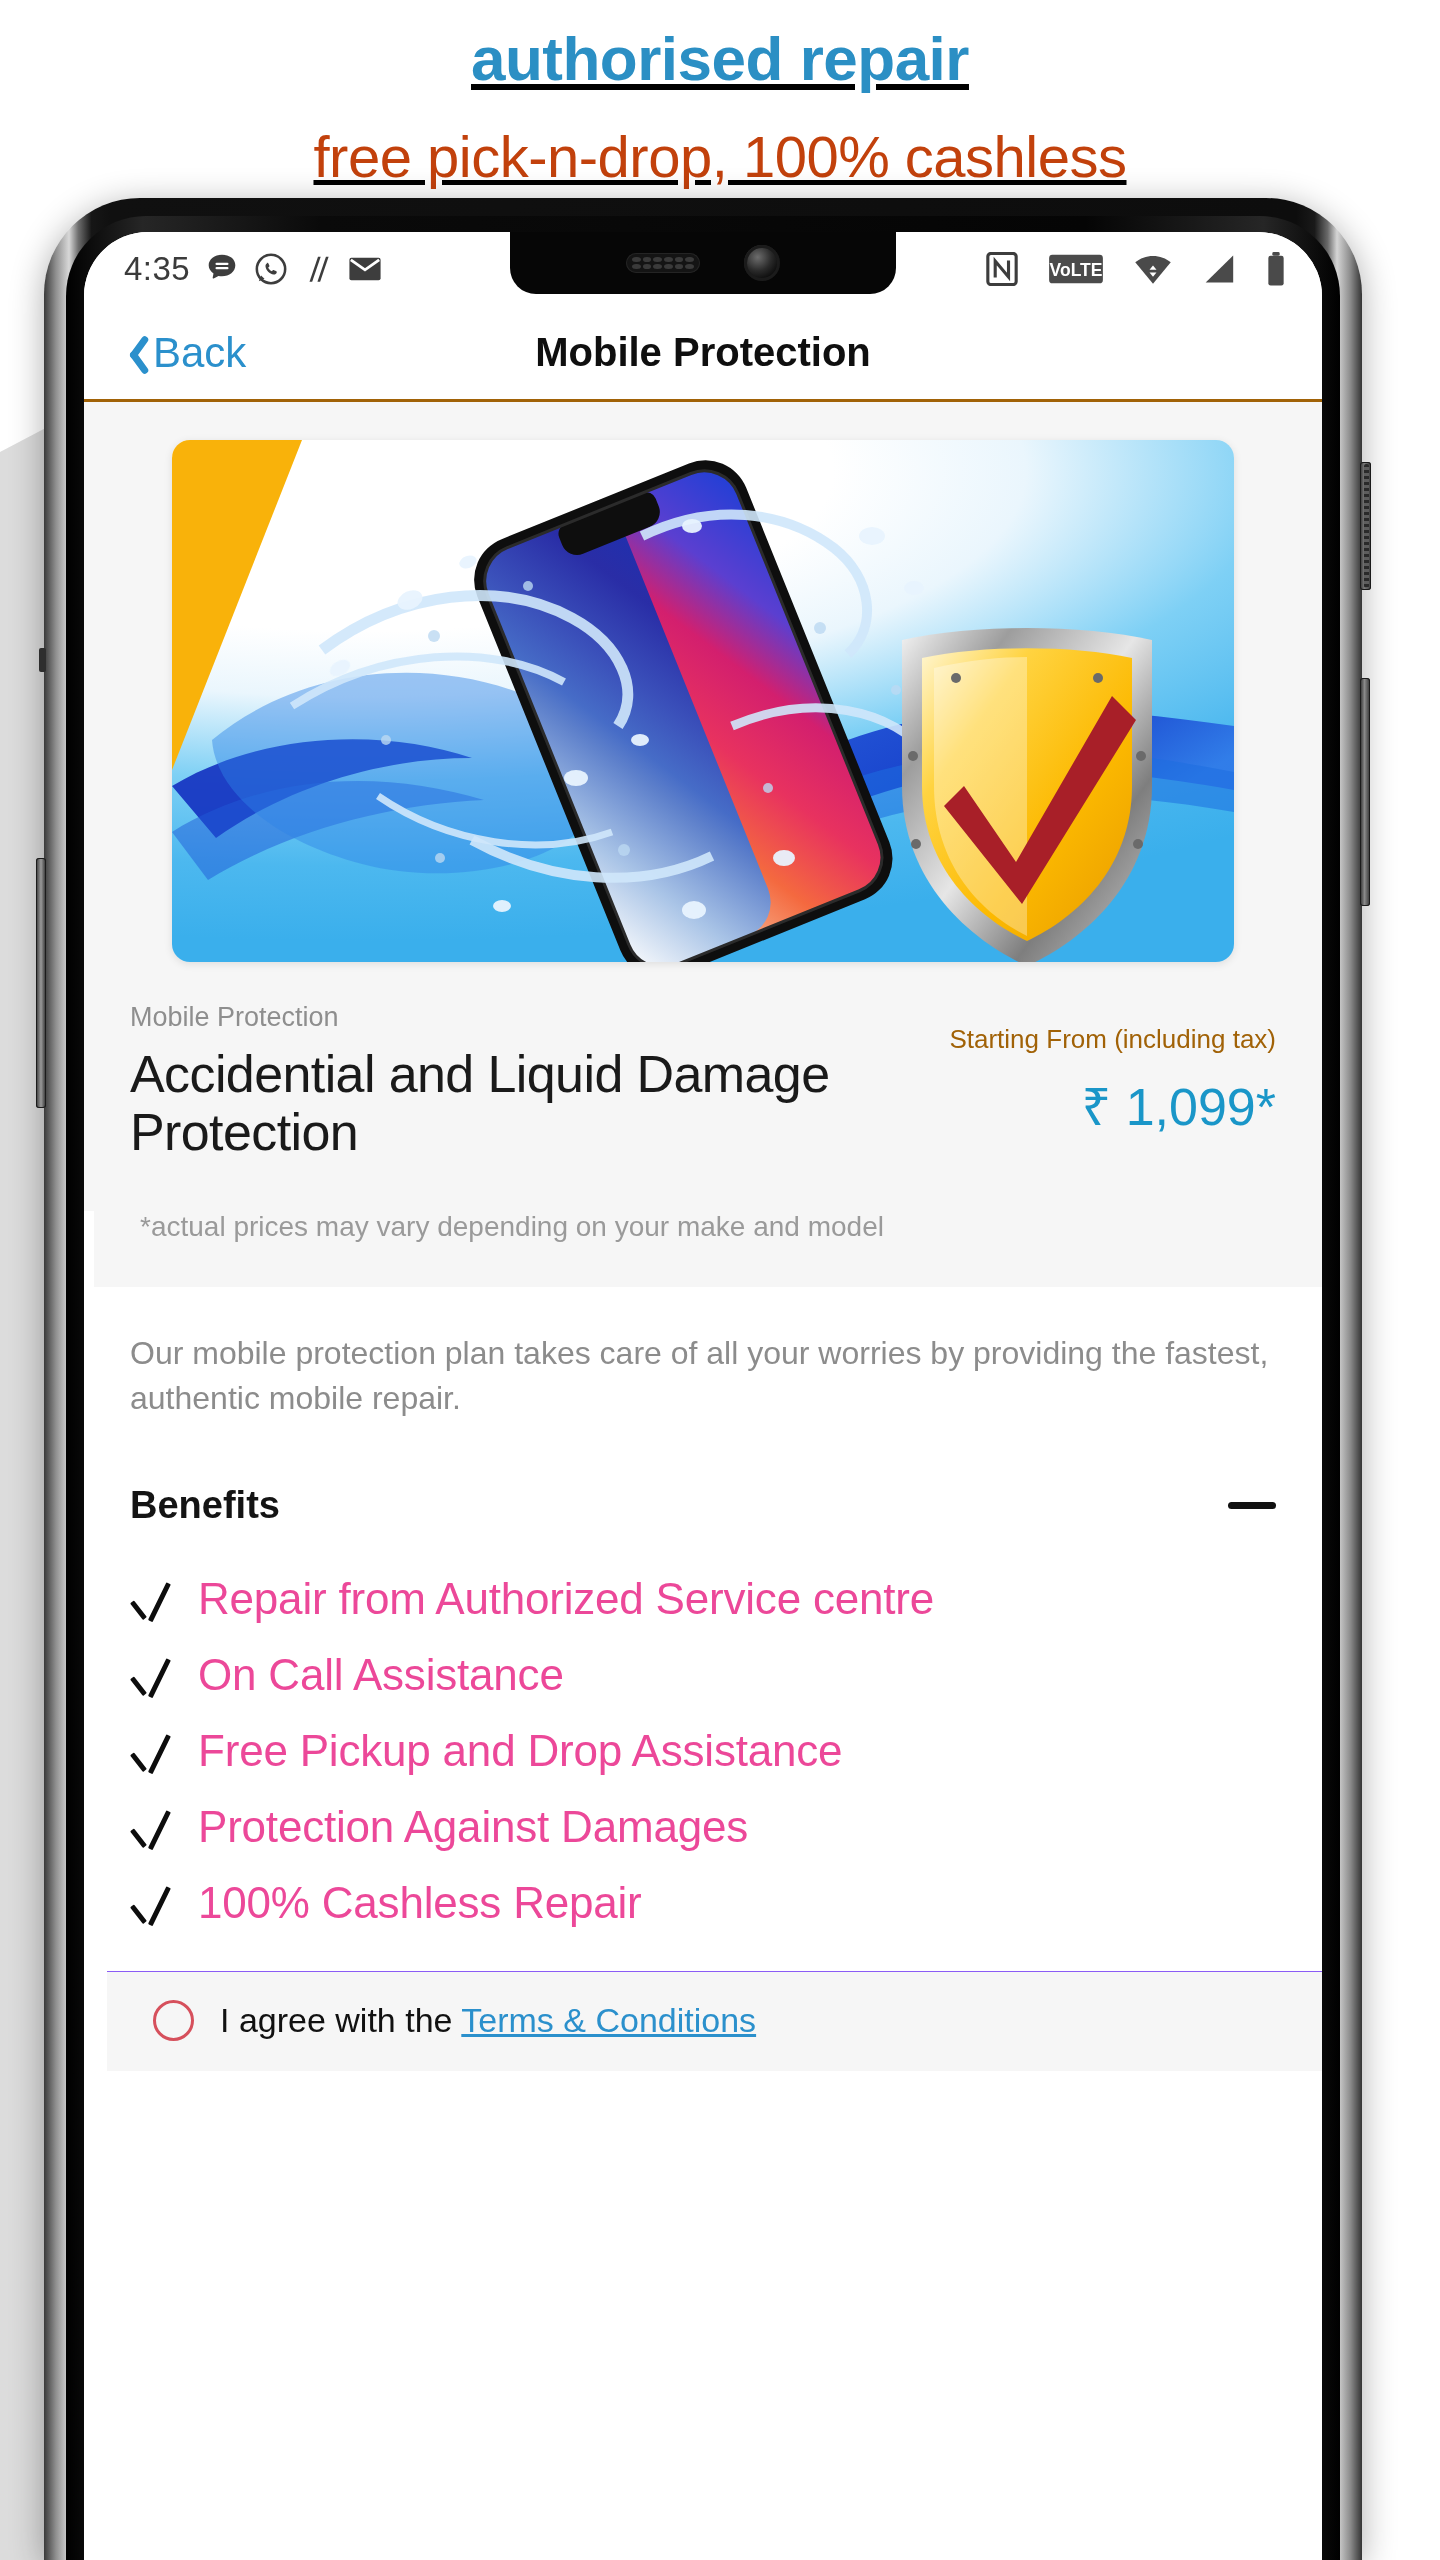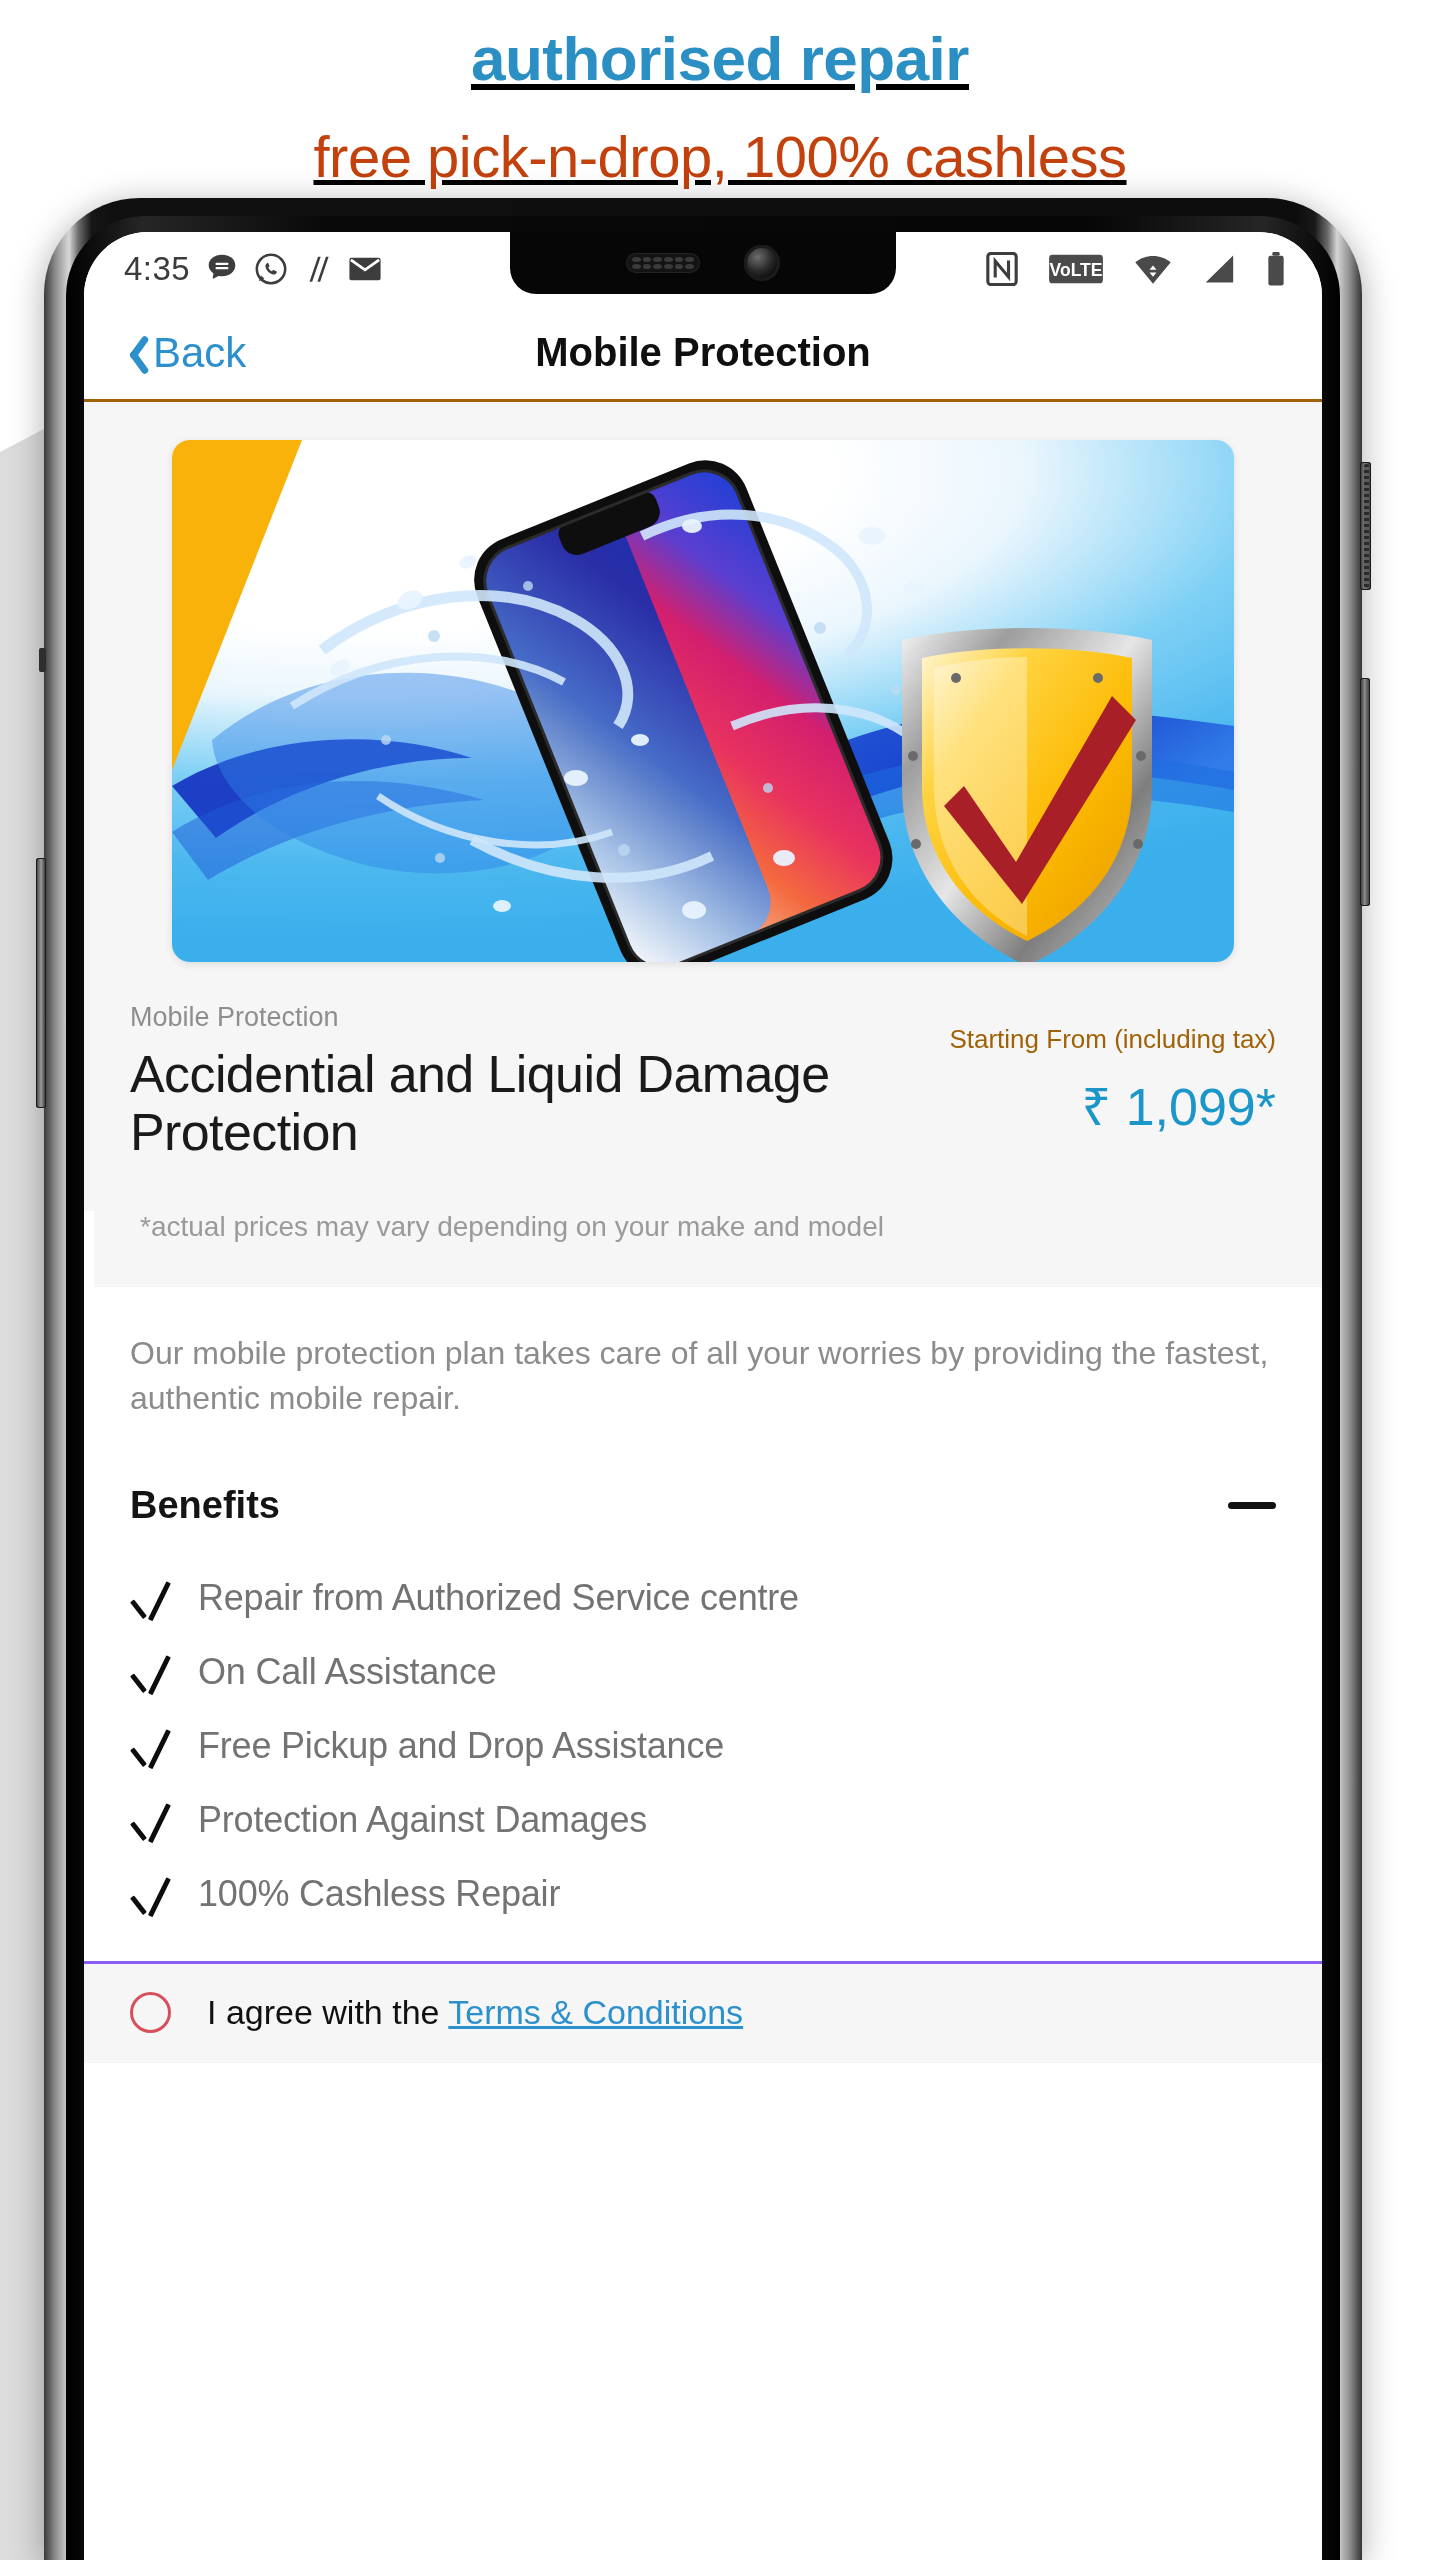--- a/index.html
+++ b/index.html
@@ -199,26 +199,26 @@
     display:flex; align-items:center; gap:20px; padding:13px 0 13px 6px;
   }
   .tick {
     flex:0 0 auto; width:42px; height:48px; position:relative;
   }
   .tick::before, .tick::after {
     content:""; position:absolute; background:#0d0d0d; border-radius:1px;
   }
   .tick::before { left:7px;  top:24px; width:5px; height:21px; transform:rotate(-38deg); transform-origin:bottom left; }
   .tick::after  { left:12px; top:3px;  width:5px; height:42px; transform:rotate(26deg);  transform-origin:bottom left; }
-  .benefit-label { font-size:36px; color:#737373; letter-spacing:-0.2px; }
+  .benefit-label { font-size:44px; color:#ec4899; letter-spacing:-0.2px; }
 
   
   .terms {
-    background:#f6f6f6; border-top:3px solid #8b5cf6;
-    padding:28px 46px 30px 46px; display:flex; align-items:center; gap:36px;
+    background:#f6f6f6; border-top:1px solid #8b5cf6;
+    padding:28px 46px 30px 46px; display:flex; align-items:center; gap:26px;margin-left:23px;
   }
   .radio {
     flex:0 0 auto; width:41px; height:41px; border-radius:50%;
     border:3px solid #d6505c; background:transparent; cursor:pointer;
   }
   .terms-text { font-size:34px; color:#111; }
   .terms-link {
     color:#2b90cc; text-decoration:underline; cursor:pointer;
   }
 </style>

